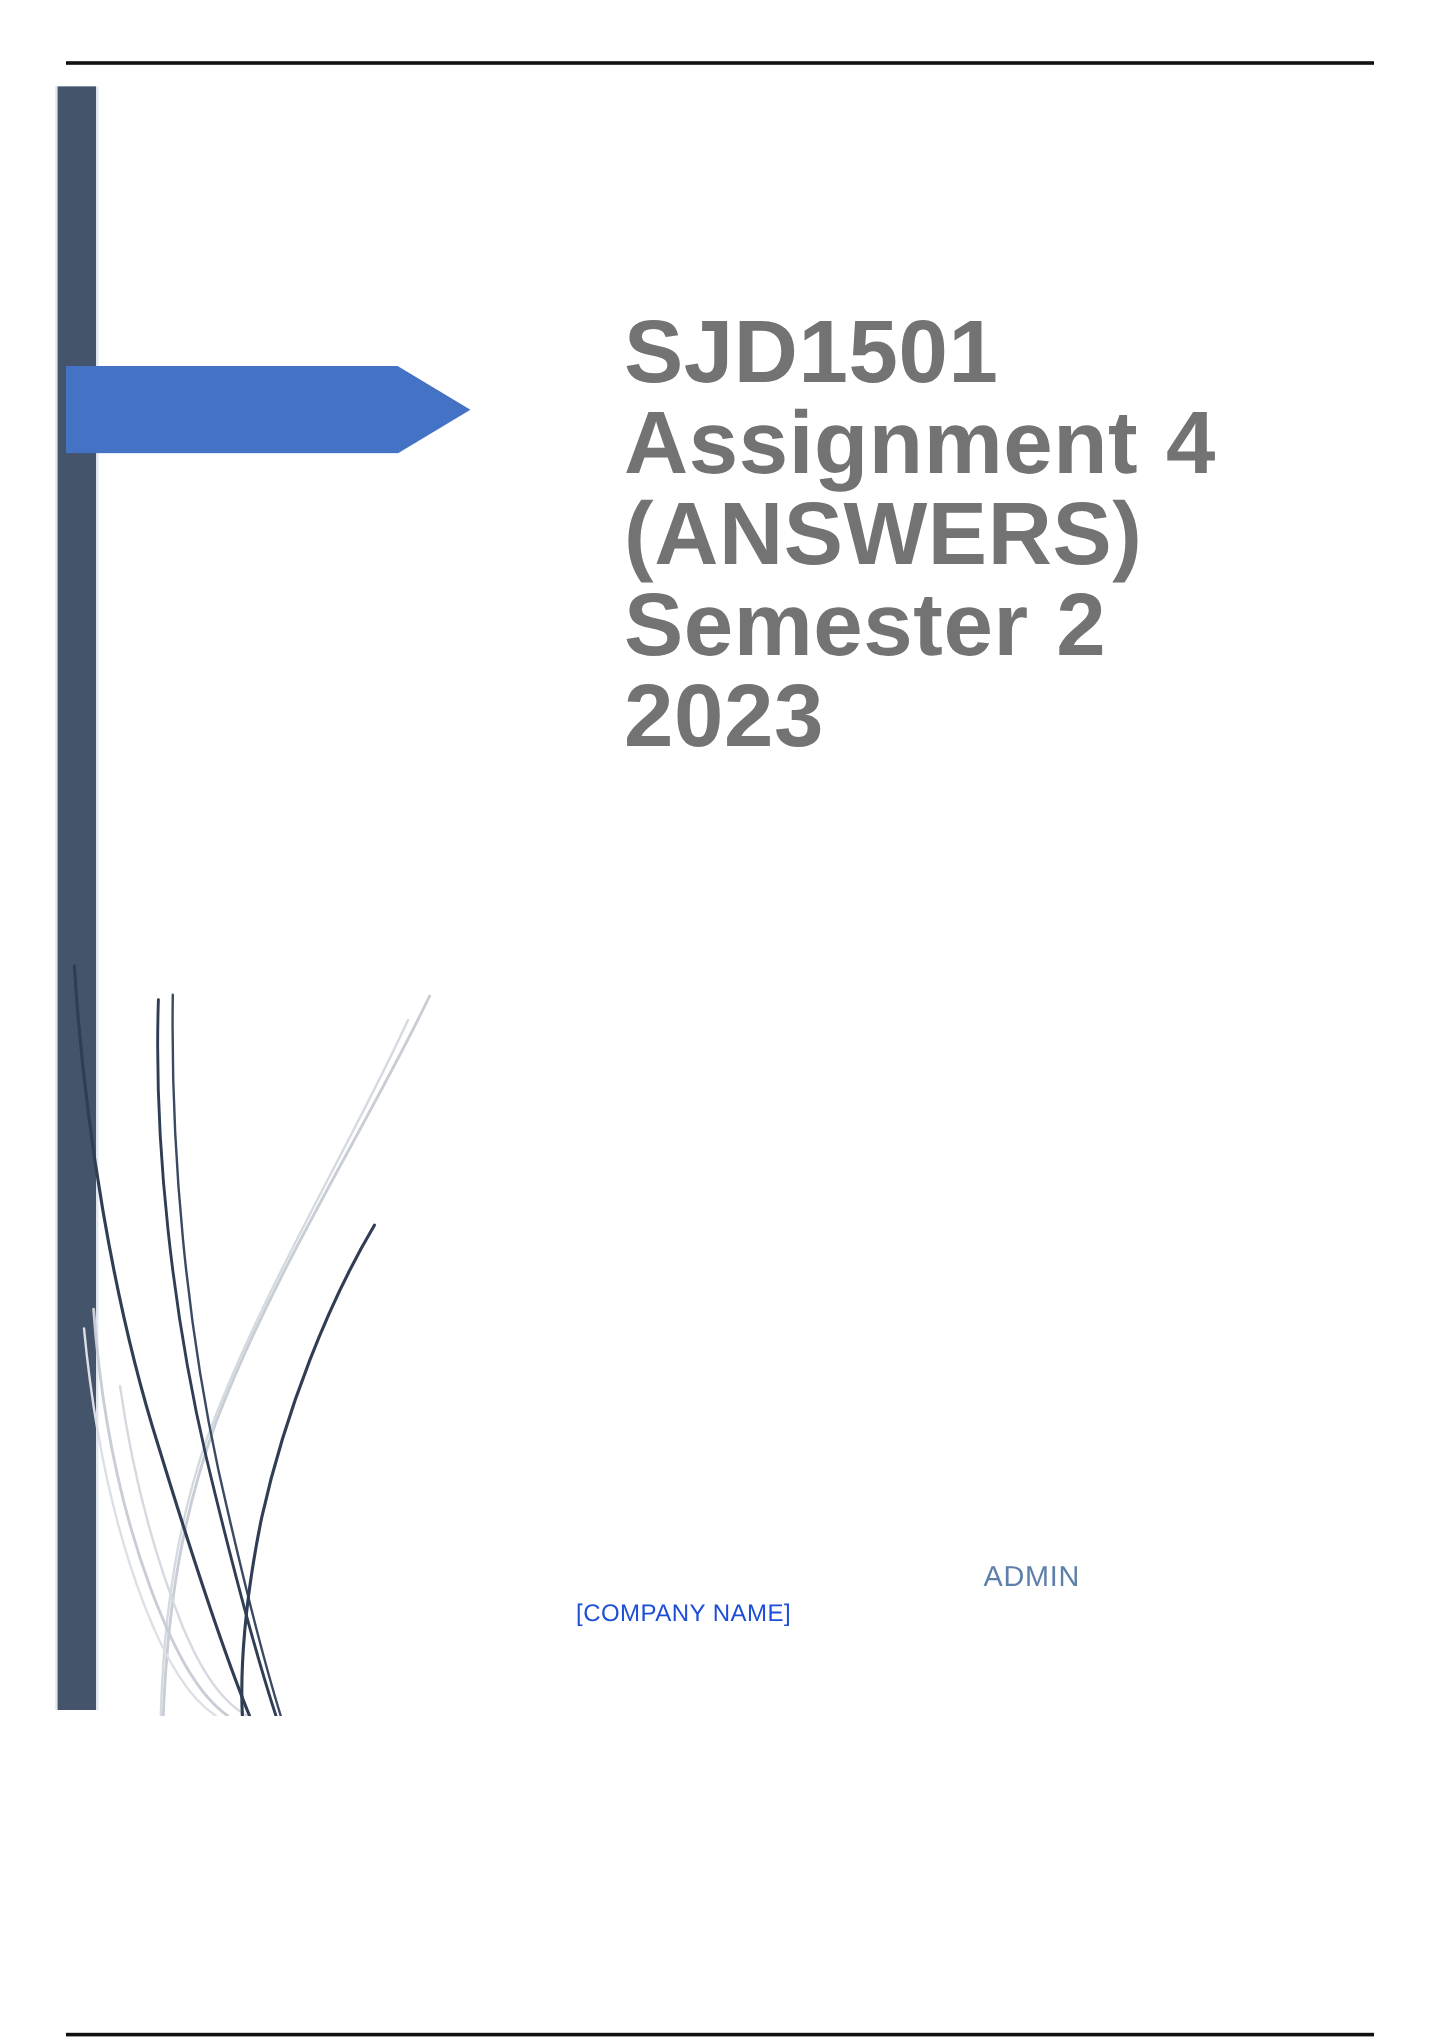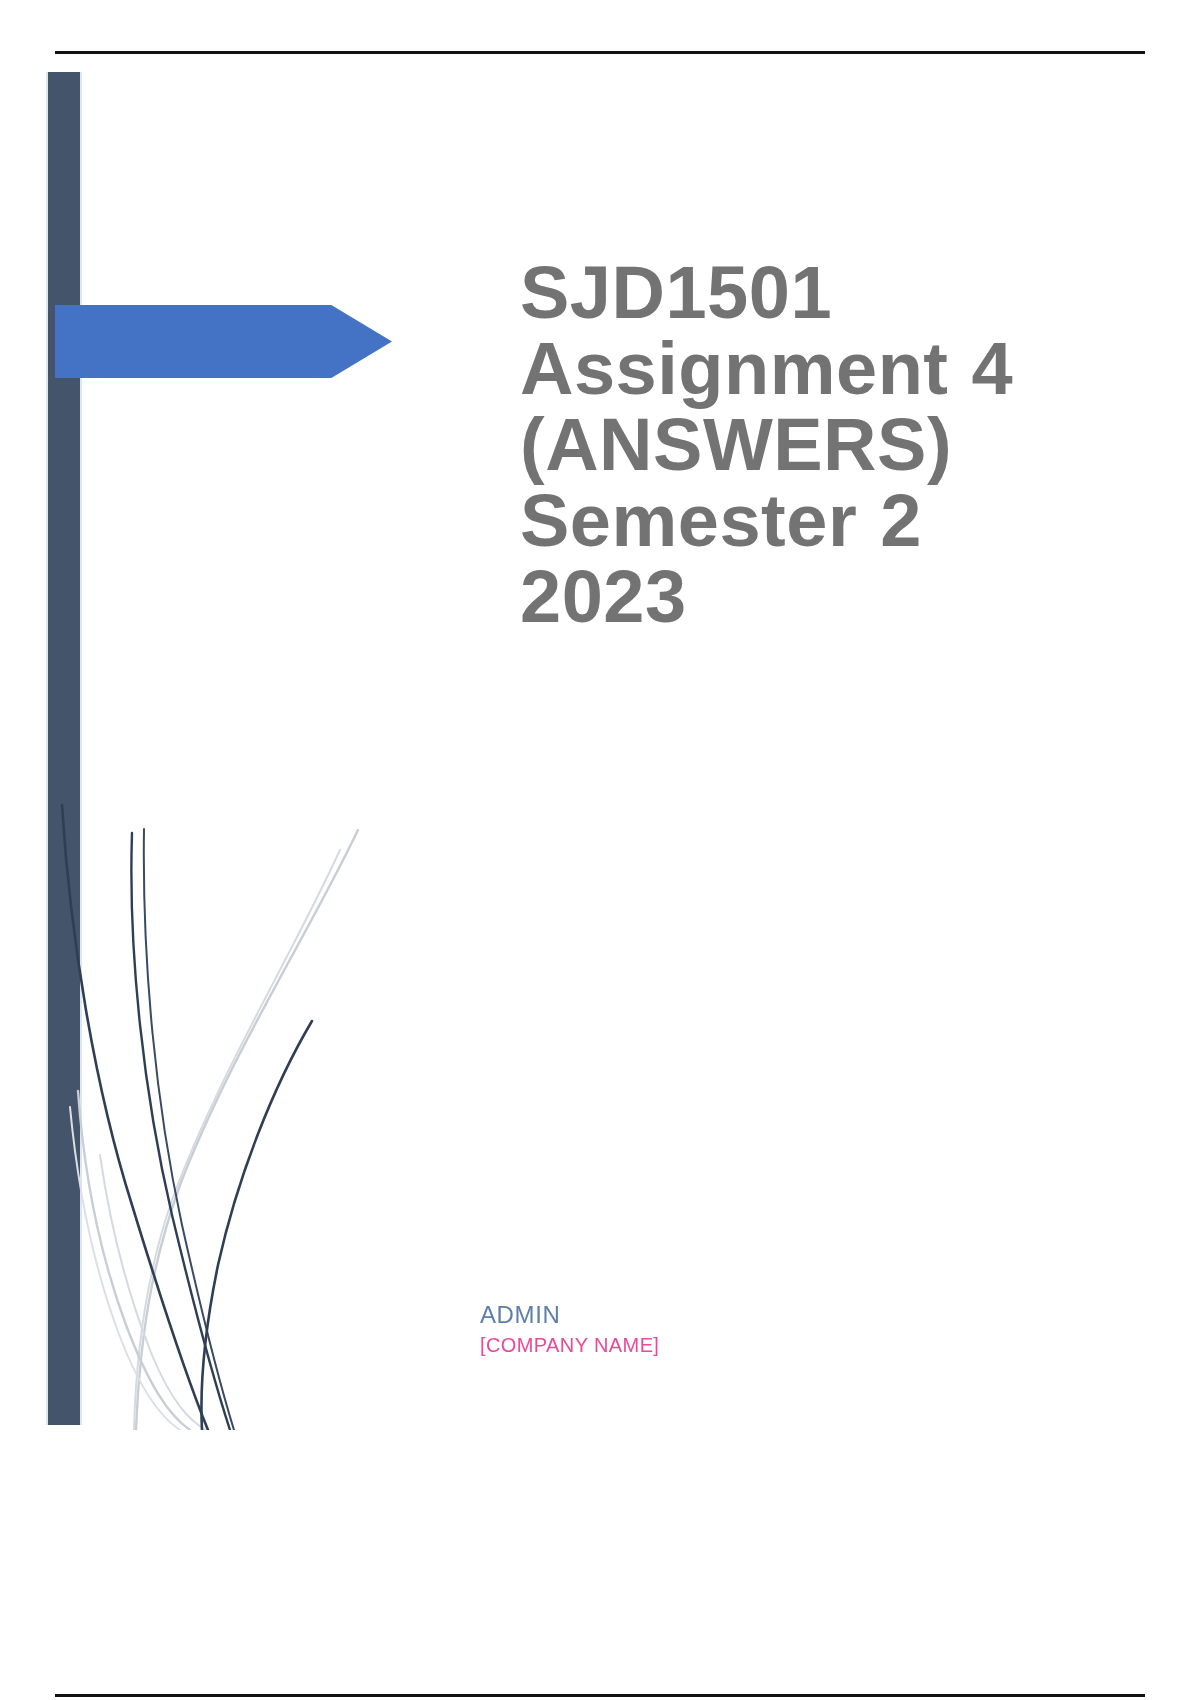--- a/index.html
+++ b/index.html
@@ -94,27 +94,28 @@
     left: 480px;
     top: 1245px;        
     width: 420px;
   }
   .author-name {
     font-family: "Liberation Sans", sans-serif;
     font-size: 24px;
     line-height: 30px;
     letter-spacing: 0.6px;
     color: #5D7FA8;
+    text-align: right;
   }
   .company-name {
     font-family: "Liberation Sans", sans-serif;
     font-size: 20px;
     line-height: 26px;
     letter-spacing: 0.4px;
-    color: #ec4899;
+    color: #1d4ed8;
     margin-top: 2px;
   }
 </style>
 </head>
 <body>
 
 <div class="page-rule top"></div>
 
 <div class="cover-canvas">
 

